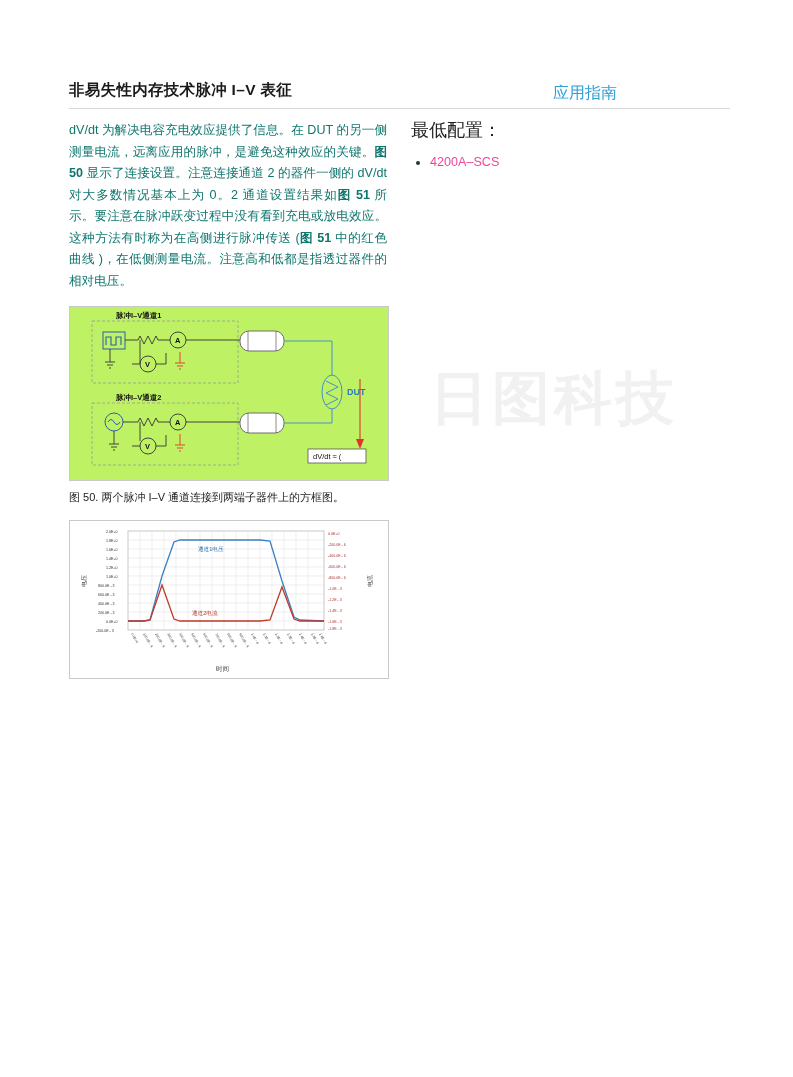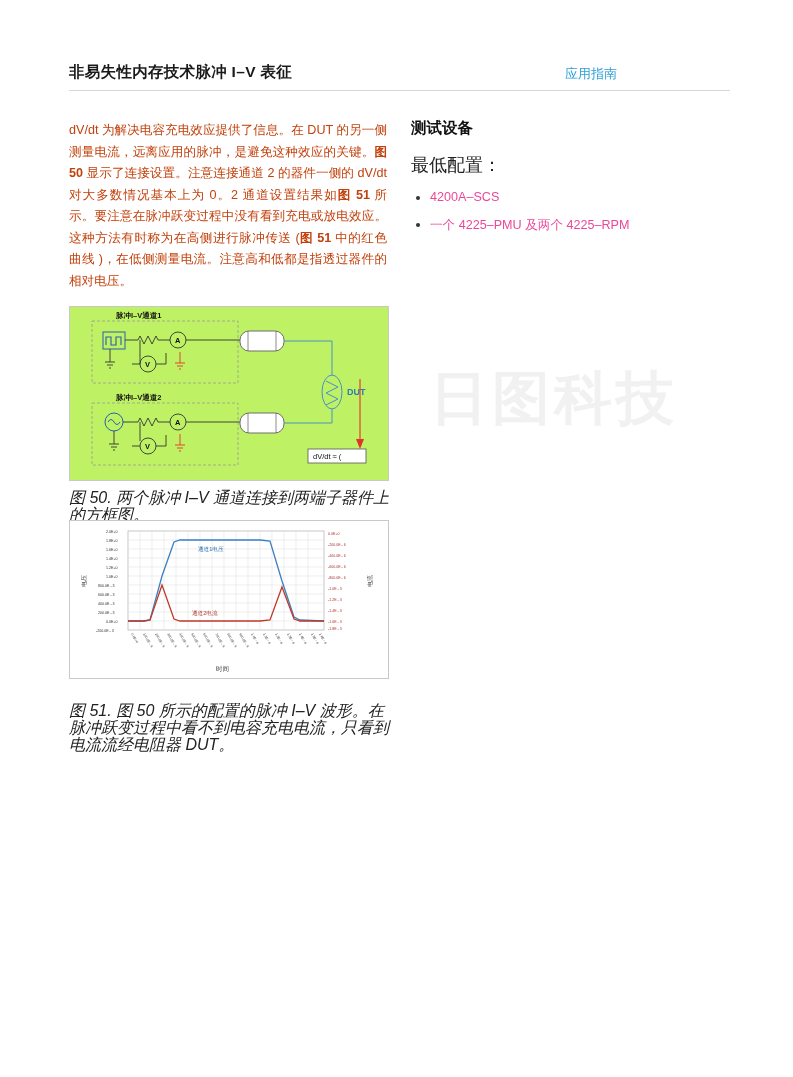--- a/index.html
+++ b/index.html
@@ -49,36 +49,36 @@
     font-size: 128px;
     font-weight: bold;
     color: #d8d8d8;
     font-family: "Liberation Sans", sans-serif;
     letter-spacing: -6px;
     font-style: italic;
   }
   
   .header {
     position: absolute;
-    left: 0; top: 62px;
+    left: 0; top: 80px;
     width: 680px;
     height: 34px;
   }
   .header-title {
     position: absolute;
     left: 69px; top: 0px;
     font-size: 15.5px;
     font-weight: bold;
     color: #1a1a1a;
     letter-spacing: 0.3px;
   }
   .header-right {
     position: absolute;
     right: 63px; top: 3px;
-    font-size: 13px;
+    font-size: 16px;
     color: #2e9fd6;
   }
   .header-rule {
     position: absolute;
     left: 69px; top: 28px;
     width: 661px;
     height: 1px;
     background: #d8d8d8;
   }
   
@@ -88,21 +88,21 @@
     width: 318px;
   }
   .col-right {
     position: absolute;
     left: 411px; top: 118px;
     width: 320px;
   }
   .body-text {
     font-size: 12.6px;
     line-height: 21.5px;
-    color: #c2410c;
+    color: #0f766e;
     text-align: justify;
   }
   .body-text b { font-weight: bold; }
   
   .rc-heading {
     font-size: 15.5px;
     font-weight: bold;
     color: #111111;
     margin: 0 0 14px 0;
   }
@@ -139,24 +139,23 @@
     position: absolute;
     left: 69px; top: 306px;
     width: 318px;
     height: 173px;
     border: 1px solid #c9c9c9;
     background: #bef264;
     z-index: 4;
   }
   .fig-caption {
     position: absolute;
-    font-size: 16px;
+    font-size: 11px;
     line-height: 17px;
     color: #222222;
-    font-style: italic;
   }
   #cap50 { left: 69px; top: 489px; width: 330px; }
   
   .fig51 {
     position: absolute;
     left: 69px; top: 520px;
     width: 318px;
     height: 157px;
     border: 1px solid #c9c9c9;
     background: #ffffff;
@@ -394,25 +393,22 @@
       <polyline points="58,101 76,101 86,100 98,100 104,100 110,100 188,100 198,100 210,100 222,100 236,101 254,101" fill="none" stroke="#c0392b" stroke-width="0.9" opacity="0"></polyline>
 
       <text x="128" y="30" style="font-size:5.6px;fill:#2e6fae;font-family:'Liberation Sans',sans-serif;">通道1电压</text>
       <text x="122" y="94" style="font-size:5.6px;fill:#b03a2e;font-family:'Liberation Sans',sans-serif;">通道2电流</text>
 
       <text transform="translate(16,66) rotate(-90)" style="font-size:6px;fill:#333;font-family:'Liberation Sans',sans-serif;">电压</text>
       <text transform="translate(302,66) rotate(-90)" style="font-size:6px;fill:#333;font-family:'Liberation Sans',sans-serif;">电流</text>
       <text x="146" y="150" style="font-size:6.5px;fill:#333;font-family:'Liberation Sans',sans-serif;">时间</text>
     </svg>
   </div>
-  <div class="fig-caption" id="cap51">图 51. 图 50 所示的配置的脉冲 I–V 波形。在脉冲跃变过程中看不到电容充电电流，只看到电流流经电阻器 DUT。</div>
 
   <div class="col-right">
-    <div class="rc-heading">测试设备</div>
     <div class="rc-sub">最低配置：</div>
     <ul class="rc-list">
       <li>4200A–SCS</li>
-      <li>一个 4225–PMU 及两个 4225–RPM</li>
     </ul>
   </div>
 
 
 </div>
 
 </body></html>

